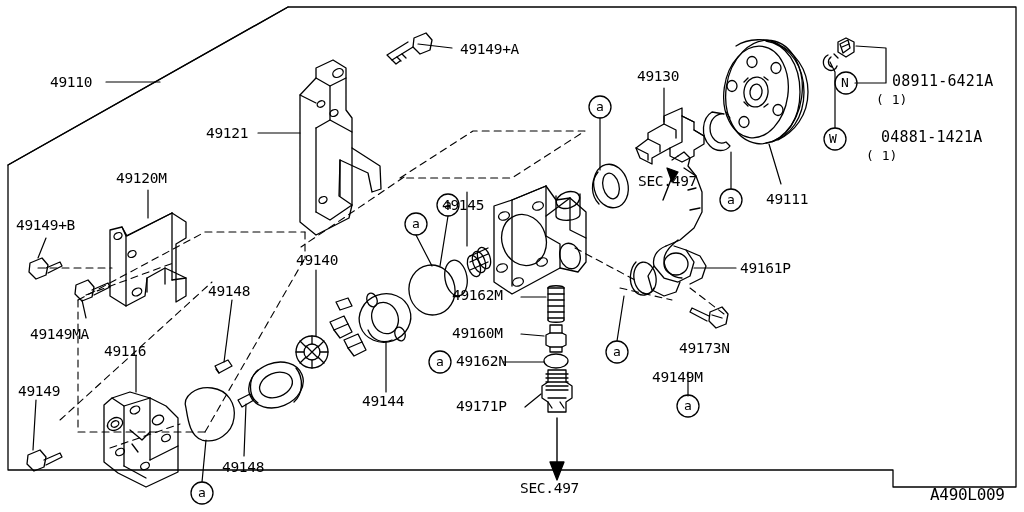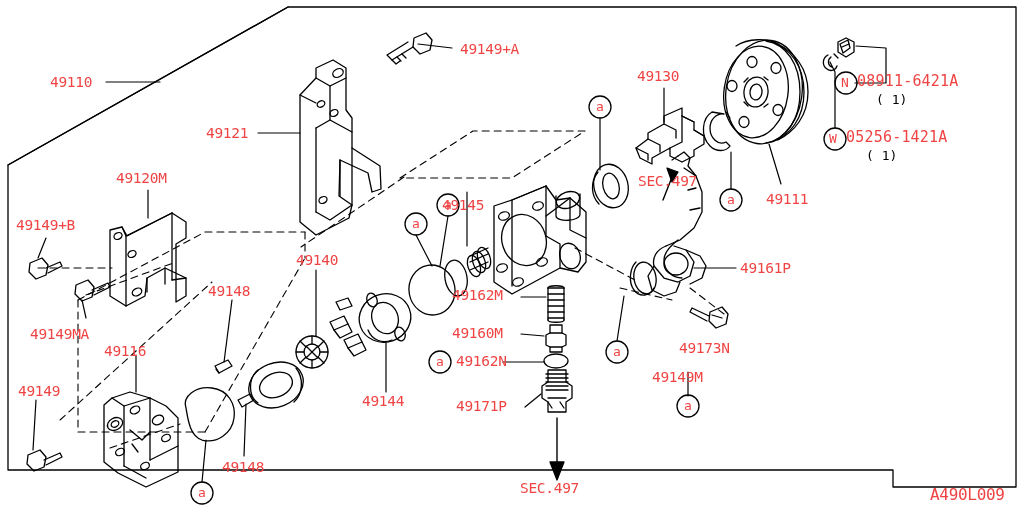--- a/index.html
+++ b/index.html
@@ -9,28 +9,28 @@
     width:1024px;height:512px;
     background:#ffffff;
     font-family:"DejaVu Sans", sans-serif;
     overflow:hidden;
   }
   #svg{position:absolute;left:0;top:0;width:1024px;height:512px;}
   .lbl{
     position:absolute;
     font-family:"DejaVu Sans Mono","Liberation Mono",monospace;
     font-size:14.5px;
-    color:#ef4444;
+    color:#000000;
     white-space:nowrap;
     letter-spacing:-0.3px;
     line-height:1;
   }
   .lbl.sm{font-size:13px;}
   .lbl.jp{font-family:"DejaVu Sans","Liberation Sans",sans-serif;font-size:12.5px;letter-spacing:0px;}
-  .lbl.code{font-size:15px;letter-spacing:0.2px;}
+  .lbl.code{font-size:15px;letter-spacing:0.2px;margin-left:35px;}
   .paren{
     position:absolute;
     font-family:"DejaVu Sans Mono","Liberation Mono",monospace;
     font-size:13px;color:#000;white-space:nowrap;
   }
 </style>
 </head>
 <body>
 
 <div id="root">
@@ -397,21 +397,21 @@
 <div class="lbl" style="left:456px;top:399px;">49171P</div>
 <div class="lbl" style="left:740px;top:261px;">49161P</div>
 <div class="lbl" style="left:632px;top:341px;margin-left:47px;">49173N</div>
 <div class="lbl" style="left:652px;top:370px;">49149M</div>
 
 <div class="lbl" style="left:638px;top:174px;">SEC.497</div>
 <div class="lbl" style="left:520px;top:481px;">SEC.497</div>
 
 <div class="lbl code" style="left:857px;top:74px;">08911-6421A</div>
 <div class="paren" style="left:876px;top:92px;">( 1)</div>
-<div class="lbl code" style="left:846px;top:130px;">05256-1421A</div>
+<div class="lbl code" style="left:846px;top:130px;">04881-1421A</div>
 <div class="paren" style="left:866px;top:148px;">( 1)</div>
 
 <div class="lbl sm" style="left:841px;top:76px;">N</div>
 <div class="lbl sm" style="left:829px;top:132px;">W</div>
 
 <div class="lbl sm" style="left:596px;top:100px;">a</div>
 <div class="lbl sm" style="left:727px;top:193px;">a</div>
 <div class="lbl sm" style="left:444px;top:198px;">a</div>
 <div class="lbl sm" style="left:412px;top:217px;">a</div>
 <div class="lbl sm" style="left:436px;top:355px;">a</div>

